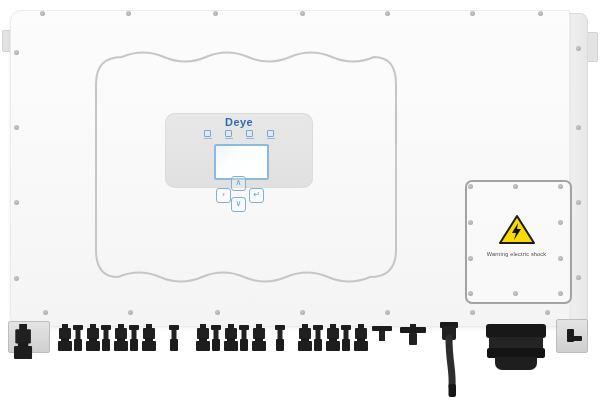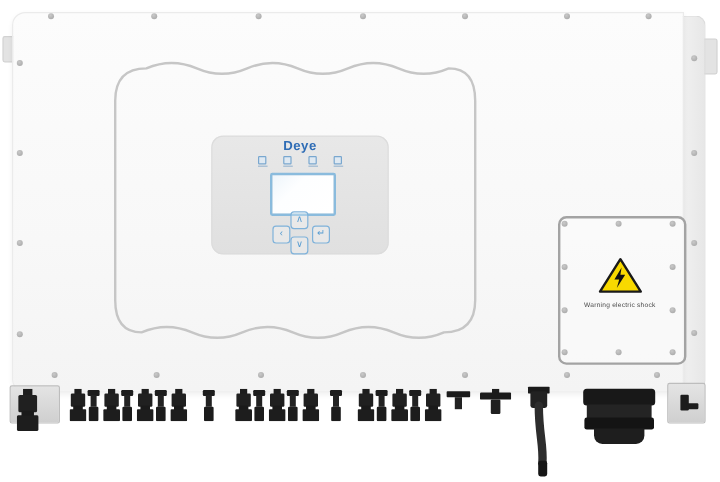--- a/index.html
+++ b/index.html
@@ -11,21 +11,21 @@
       background:linear-gradient(180deg,#fcfcfc 0%,#f8f8f8 60%,#f4f4f4 100%);
       border:1px solid #ebebeb;border-radius:11px 0 0 11px;
       box-shadow:0 2px 4px rgba(0,0,0,0.06);}
   .side-face{position:absolute;left:567px;top:13px;width:19px;height:310px;
       background:linear-gradient(90deg,#f1f1f1,#e7e7e7);
       border:1px solid #dcdcdc;border-left:1px solid #d6d6d6;border-radius:0 8px 8px 0;}
   .screw{position:absolute;width:5px;height:5px;border-radius:50%;
       background:radial-gradient(circle at 40% 35%,#c9c9c9,#a3a3a3);}
   .wavy{position:absolute;left:86px;top:44px;}
   
-  .panel{position:absolute;left:176px;top:113px;width:148px;height:99px;border-radius:10px;
+  .panel{position:absolute;left:165px;top:113px;width:148px;height:75px;border-radius:10px;
       background:linear-gradient(180deg,#e8e8e8,#e0e0e0);box-shadow:inset 0 0 0 1px #dcdcdc;}
   .logo{position:absolute;left:0;top:3px;width:100%;text-align:center;
       font-size:11px;font-weight:700;letter-spacing:.4px;color:#2e6cb5;}
   .leds{position:absolute;left:0;top:17px;width:100%;display:flex;justify-content:center;gap:13px;}
   .led{display:flex;flex-direction:column;align-items:center;gap:1px;}
   .led .bulb{width:5px;height:5px;border:1px solid #79a7cf;border-radius:1px;background:#dfe9f2;}
   .led .dash{width:8px;height:1px;background:#9db9d2;}
   .lcd{position:absolute;left:49px;top:31px;width:51px;height:32px;border:2px solid #8abbdd;
       border-radius:2px;background:linear-gradient(135deg,#eef5fb 0%,#fdfeff 35%,#ffffff 100%);}
   .navbtn{position:absolute;width:13px;height:13px;border:1px solid #7fb2da;border-radius:3px;

